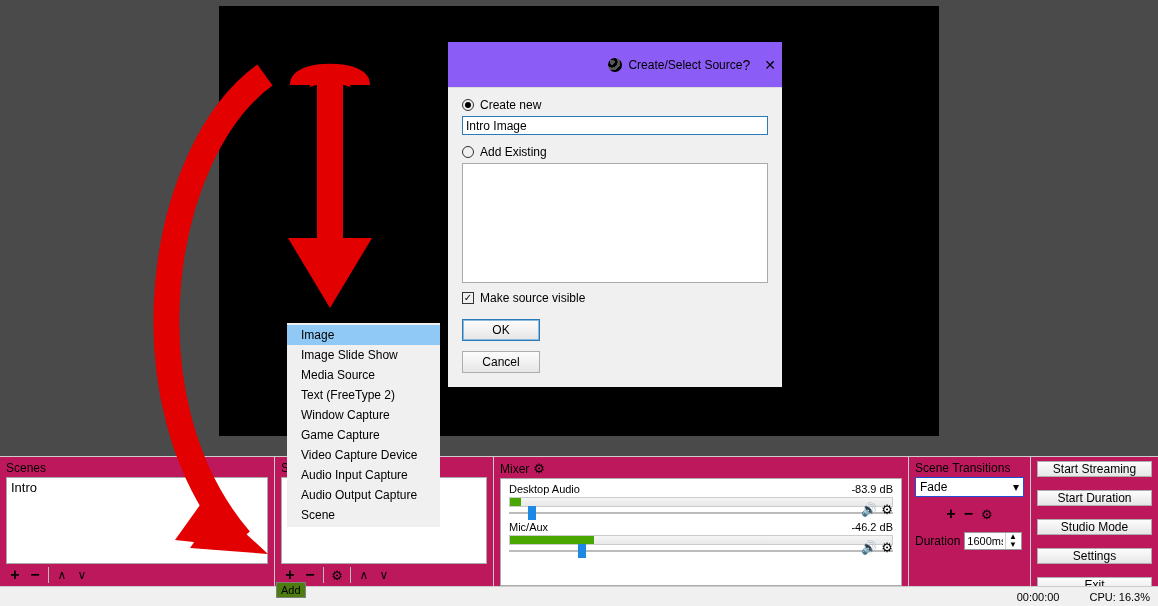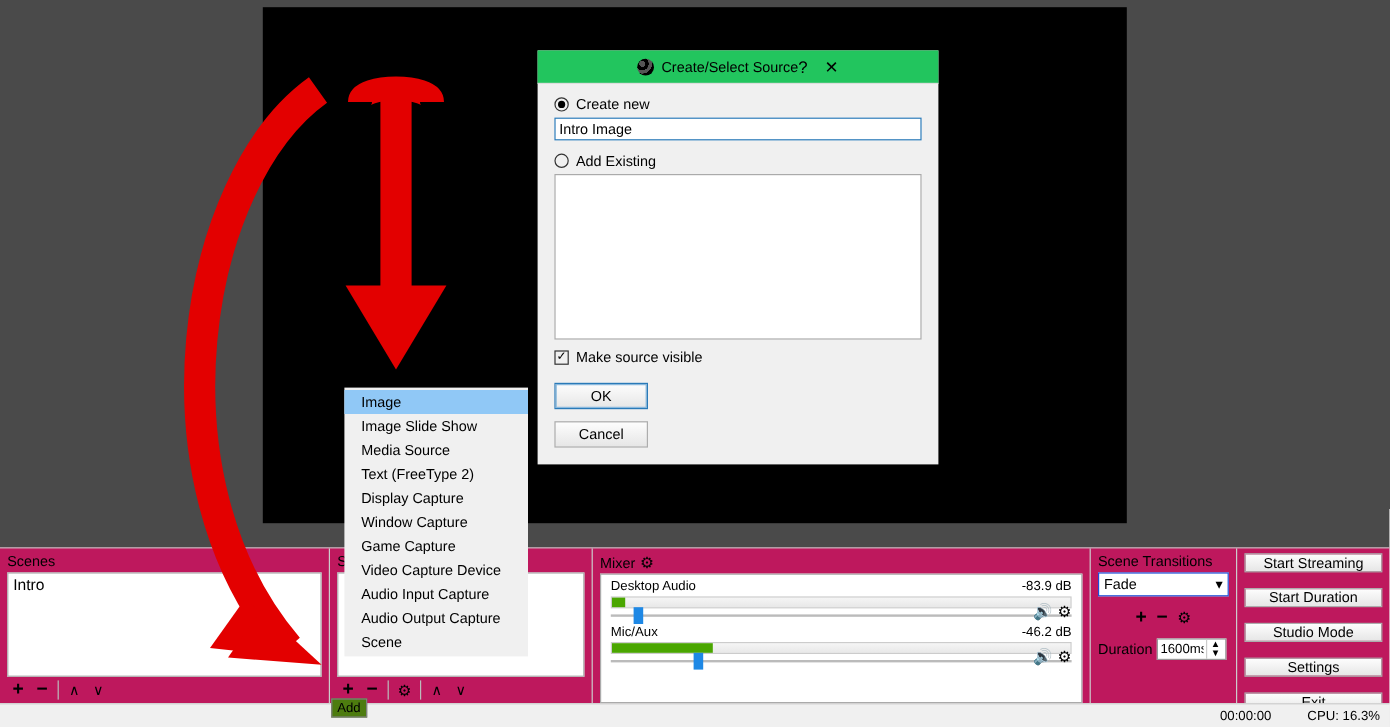--- a/index.html
+++ b/index.html
@@ -42,21 +42,21 @@
   .spin .arrows { width:14px; display:flex; flex-direction:column; border-left:1px solid #ccc;}
   .spin .arrows span{ height:8px; font-size:8px; text-align:center; line-height:8px; cursor:pointer;}
   .trans-tool { display:flex; justify-content:center; gap:8px; align-items:center; margin:2px 0 4px 0;}
   .status-bar { height:20px; border-top:1px solid #ccc; background:#f0f0f0; display:flex; align-items:center; justify-content:flex-end; font-size:11px; gap:30px; padding:0 8px;}
   
   .context-menu { position:absolute; background:#f0f0f0; z-index:60; font-size:12px; padding:2px 0;}
   .context-menu .mitem { padding:3px 20px 3px 14px; white-space:nowrap; cursor:default;}
   .context-menu .mitem.sel { background:#90c8f6;}
   
   .dialog { position:absolute; background:#f0f0f0; z-index:70; display:flex; flex-direction:column;}
-  .dlg-title { height:28px; display:flex; align-items:center; padding:0 6px; background:#22c55e; border-bottom:1px solid #ddd; justify-content:center;}
+  .dlg-title { height:46px; display:flex; align-items:center; padding:0 6px; background:#8b5cf6; border-bottom:1px solid #ddd; justify-content:flex-end;}
   .dlg-title-left { display:flex; align-items:center; gap:6px; font-size:12px;}
   .dlg-title-right { display:flex; align-items:center; gap:14px; font-size:14px;}
   .dlg-body { padding:10px 14px 6px 14px; flex:1; display:flex; flex-direction:column;}
   .radio-row { display:flex; align-items:center; gap:6px; font-size:12px; margin-bottom:4px;}
   .radio { width:12px; height:12px; border:1px solid #333; border-radius:50%; display:inline-flex; align-items:center; justify-content:center;}
   .radio.checked::after { content:""; width:6px; height:6px; background:#000; border-radius:50%; }
   .text-input { border:1px solid #2a7ab8; height:19px; background:#fff; padding:0 3px; font-size:12px; outline:none; width:100%; }
   .existing-list { border:1px solid #aaa; background:#fff; flex:1; margin-bottom:8px;}
   .cb-row { display:flex; align-items:center; gap:6px; font-size:12px; }
   .cb { width:12px; height:12px; border:1px solid #333; display:inline-flex; align-items:center; justify-content:center; font-size:10px; line-height:1;}
@@ -186,21 +186,20 @@
   <div class="status-bar">
     <span>00:00:00</span>
     <span>CPU: 16.3%</span>
   </div>
 
   <div class="context-menu" id="ctx" style="left:287px; top:323px; width:153px;">
       <div class="mitem sel">Image</div>
       <div class="mitem">Image Slide Show</div>
       <div class="mitem">Media Source</div>
       <div class="mitem">Text (FreeType 2)</div>
-      <div class="mitem">Display Capture</div>
       <div class="mitem">Window Capture</div>
       <div class="mitem">Game Capture</div>
       <div class="mitem">Video Capture Device</div>
       <div class="mitem">Audio Input Capture</div>
       <div class="mitem">Audio Output Capture</div>
       <div class="mitem">Scene</div>
     </div>
 
   <div class="dialog" style="left:448px; top:42px; width:334px; height:345px;">
     <div class="dlg-title">

